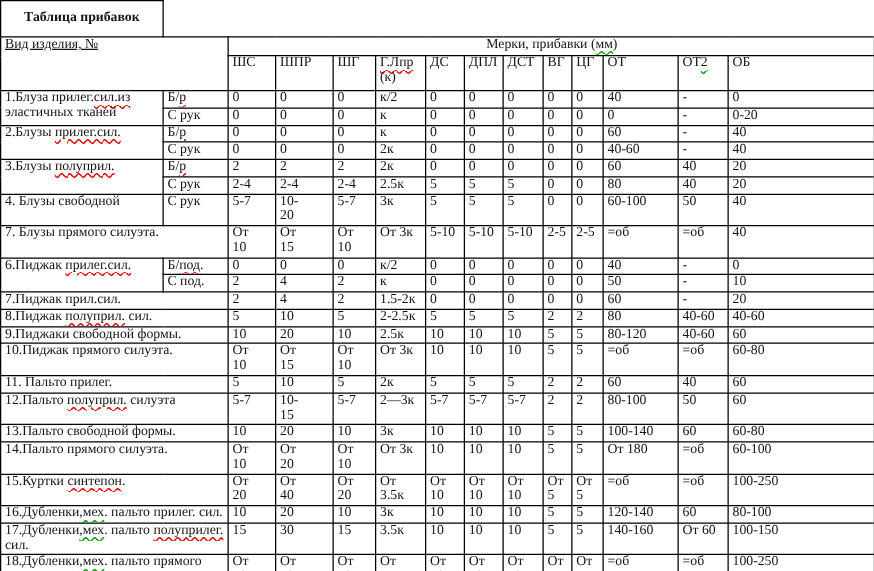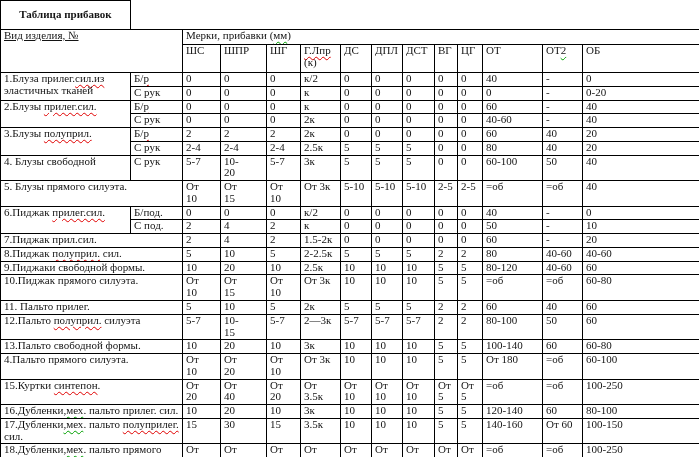--- a/index.html
+++ b/index.html
@@ -8,21 +8,21 @@
     font-family:"Liberation Serif","DejaVu Serif",serif;
     font-size:11px;color:#141414;
   }
   table{border-collapse:collapse;table-layout:fixed;width:699px;}
   td{
     border:1px solid #000;vertical-align:top;
     padding:0 2px 1px 3px;line-height:1.07;
     overflow:hidden;word-wrap:break-word;
   }
   td.title-cell{text-align:center;height:12px;padding:8px;font-weight:bold;}
-  td.group-cell{text-align:left;height:13px;}
+  td.group-cell{text-align:center;height:13px;}
   td.corner-cell{vertical-align:top;text-decoration:underline;}
   td.colhead{height:26px;}
   td.lbl{}
   td.typ{}
   td.val{}
   .sq-red{
     text-decoration:underline;text-decoration-style:wavy;
     text-decoration-color:var(--sq-red,#e00000);
     text-decoration-thickness:1px;text-underline-offset:2px;font-family:Liberation Serif, serif;
   }
@@ -177,21 +177,21 @@
         <td class="val">5</td>
         <td class="val">5</td>
         <td class="val">5</td>
         <td class="val">0</td>
         <td class="val">0</td>
         <td class="val">60-100</td>
         <td class="val">50</td>
         <td class="val">40</td>
       </tr>
       <tr>
-        <td class="lbl" colspan="2">5. Блузы  прямого силуэта.</td>
+        <td class="lbl" colspan="2">7. Блузы  прямого силуэта.</td>
         <td class="val">От<br>10</td>
         <td class="val">От<br>15</td>
         <td class="val">От<br>10</td>
         <td class="val">От 3к</td>
         <td class="val">5-10</td>
         <td class="val">5-10</td>
         <td class="val">5-10</td>
         <td class="val">2-5</td>
         <td class="val">2-5</td>
         <td class="val">=об</td>
@@ -328,21 +328,21 @@
         <td class="val">10</td>
         <td class="val">10</td>
         <td class="val">10</td>
         <td class="val">5</td>
         <td class="val">5</td>
         <td class="val">100-140</td>
         <td class="val">60</td>
         <td class="val">60-80</td>
       </tr>
       <tr>
-        <td class="lbl" colspan="2">4.Пальто прямого  силуэта.</td>
+        <td class="lbl" colspan="2">14.Пальто прямого  силуэта.</td>
         <td class="val">От<br>10</td>
         <td class="val">От<br>20</td>
         <td class="val">От<br>10</td>
         <td class="val">От 3к</td>
         <td class="val">10</td>
         <td class="val">10</td>
         <td class="val">10</td>
         <td class="val">5</td>
         <td class="val">5</td>
         <td class="val">От 180</td>

